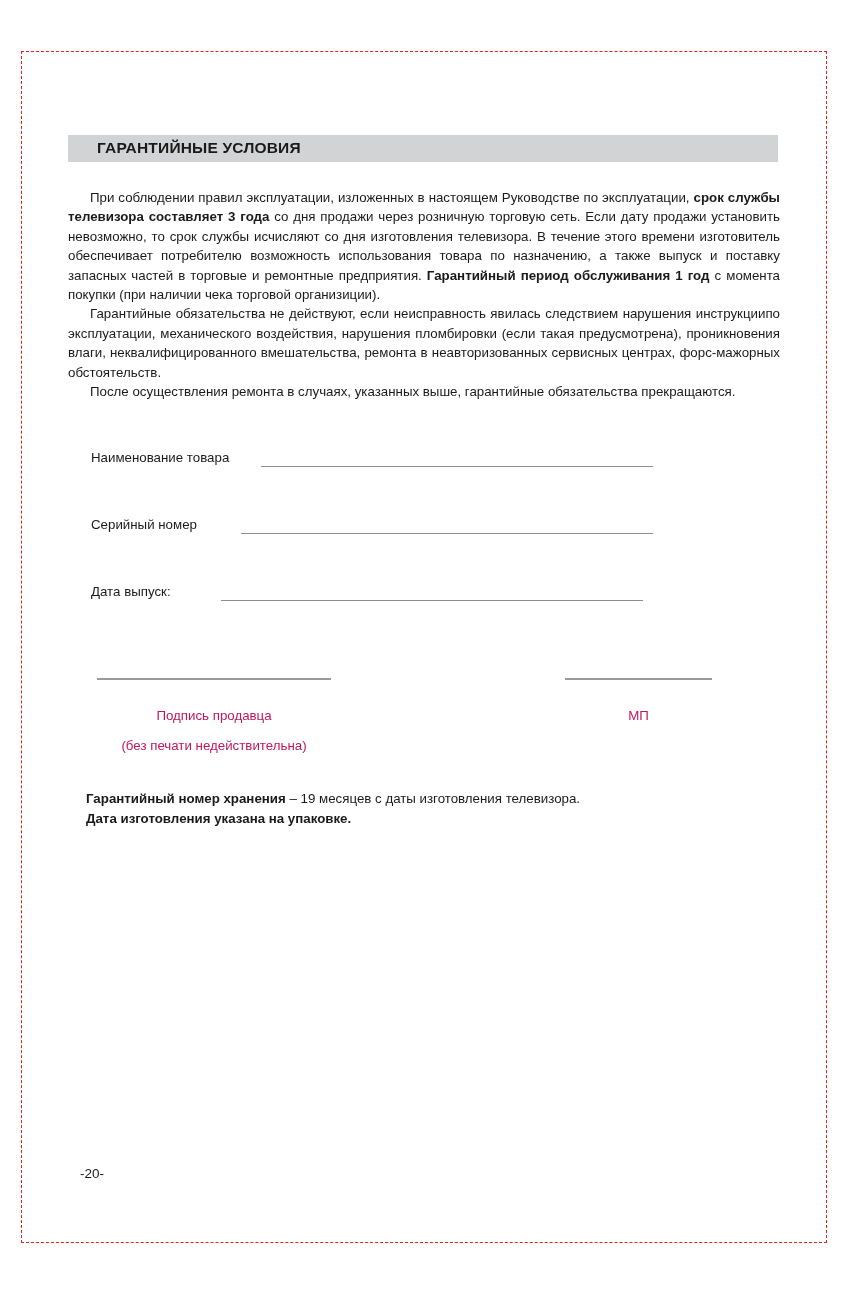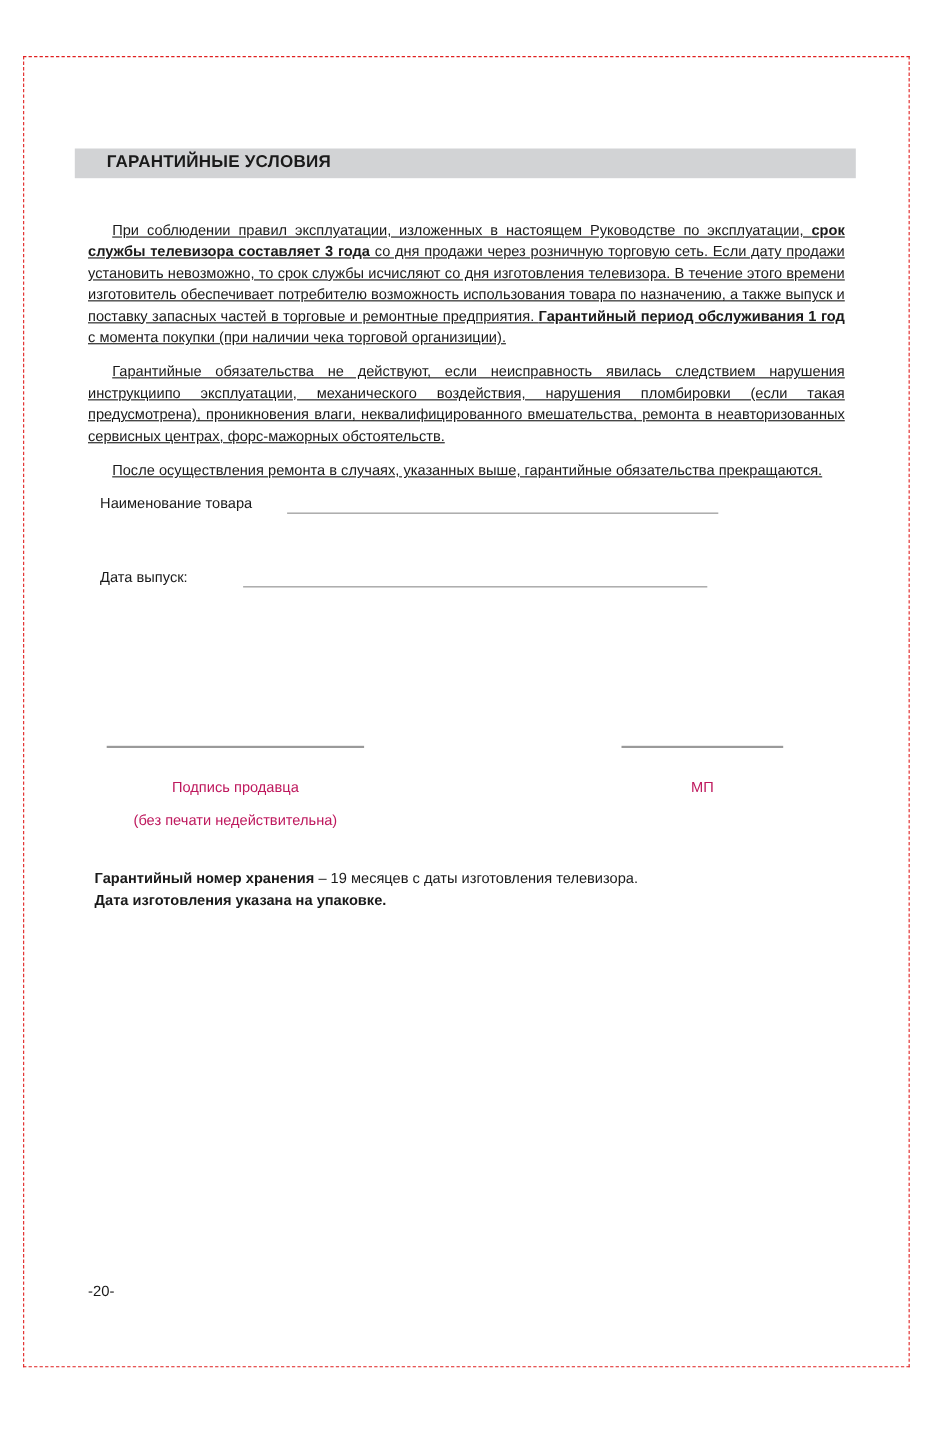--- a/index.html
+++ b/index.html
@@ -60,23 +60,22 @@
     position: absolute;
     left: 68px;
     top: 188px;
     width: 712px;
     font-size: 13.3px;
     line-height: 19.4px;
     text-align: justify;
     color: #1a1a1a;
   }
   .body-text p {
-    margin: 12px;
+    margin: 0;
     text-indent: 22px;
-    text-decoration: underline;
   }
   .body-text b { font-weight: bold; }
 
   
   .form-fields {
     position: absolute;
     left: 68px;
     top: 450px;
     width: 712px;
   }
@@ -166,20 +165,24 @@
     <p>Гарантийные обязательства не действуют, если неисправность явилась следствием нарушения инструкциипо эксплуатации, механического воздействия, нарушения пломбировки (если такая предусмотрена), проникновения влаги, неквалифицированного вмешательства, ремонта в неавторизованных сервисных центрах, форс-мажорных обстоятельств.</p>
     <p>После осуществления ремонта в случаях, указанных выше, гарантийные обязательства прекращаются.</p>
   </div>
 
   <div class="form-fields">
     <div class="field-row">
       <span class="field-label">Наименование товара</span>
       <span class="field-rule r1"></span>
     </div>
     <div class="field-row">
+      <span class="field-label">Серийный номер</span>
+      <span class="field-rule r2"></span>
+    </div>
+    <div class="field-row">
       <span class="field-label">Дата выпуск:</span>
       <span class="field-rule r3"></span>
     </div>
   </div>
 
   <div class="signature-block">
     <span class="sig-rule left"></span>
     <span class="sig-rule right"></span>
     <span class="sig-caption seller-name">Подпись продавца</span>
     <span class="sig-caption seller-note">(без печати недействительна)</span>

